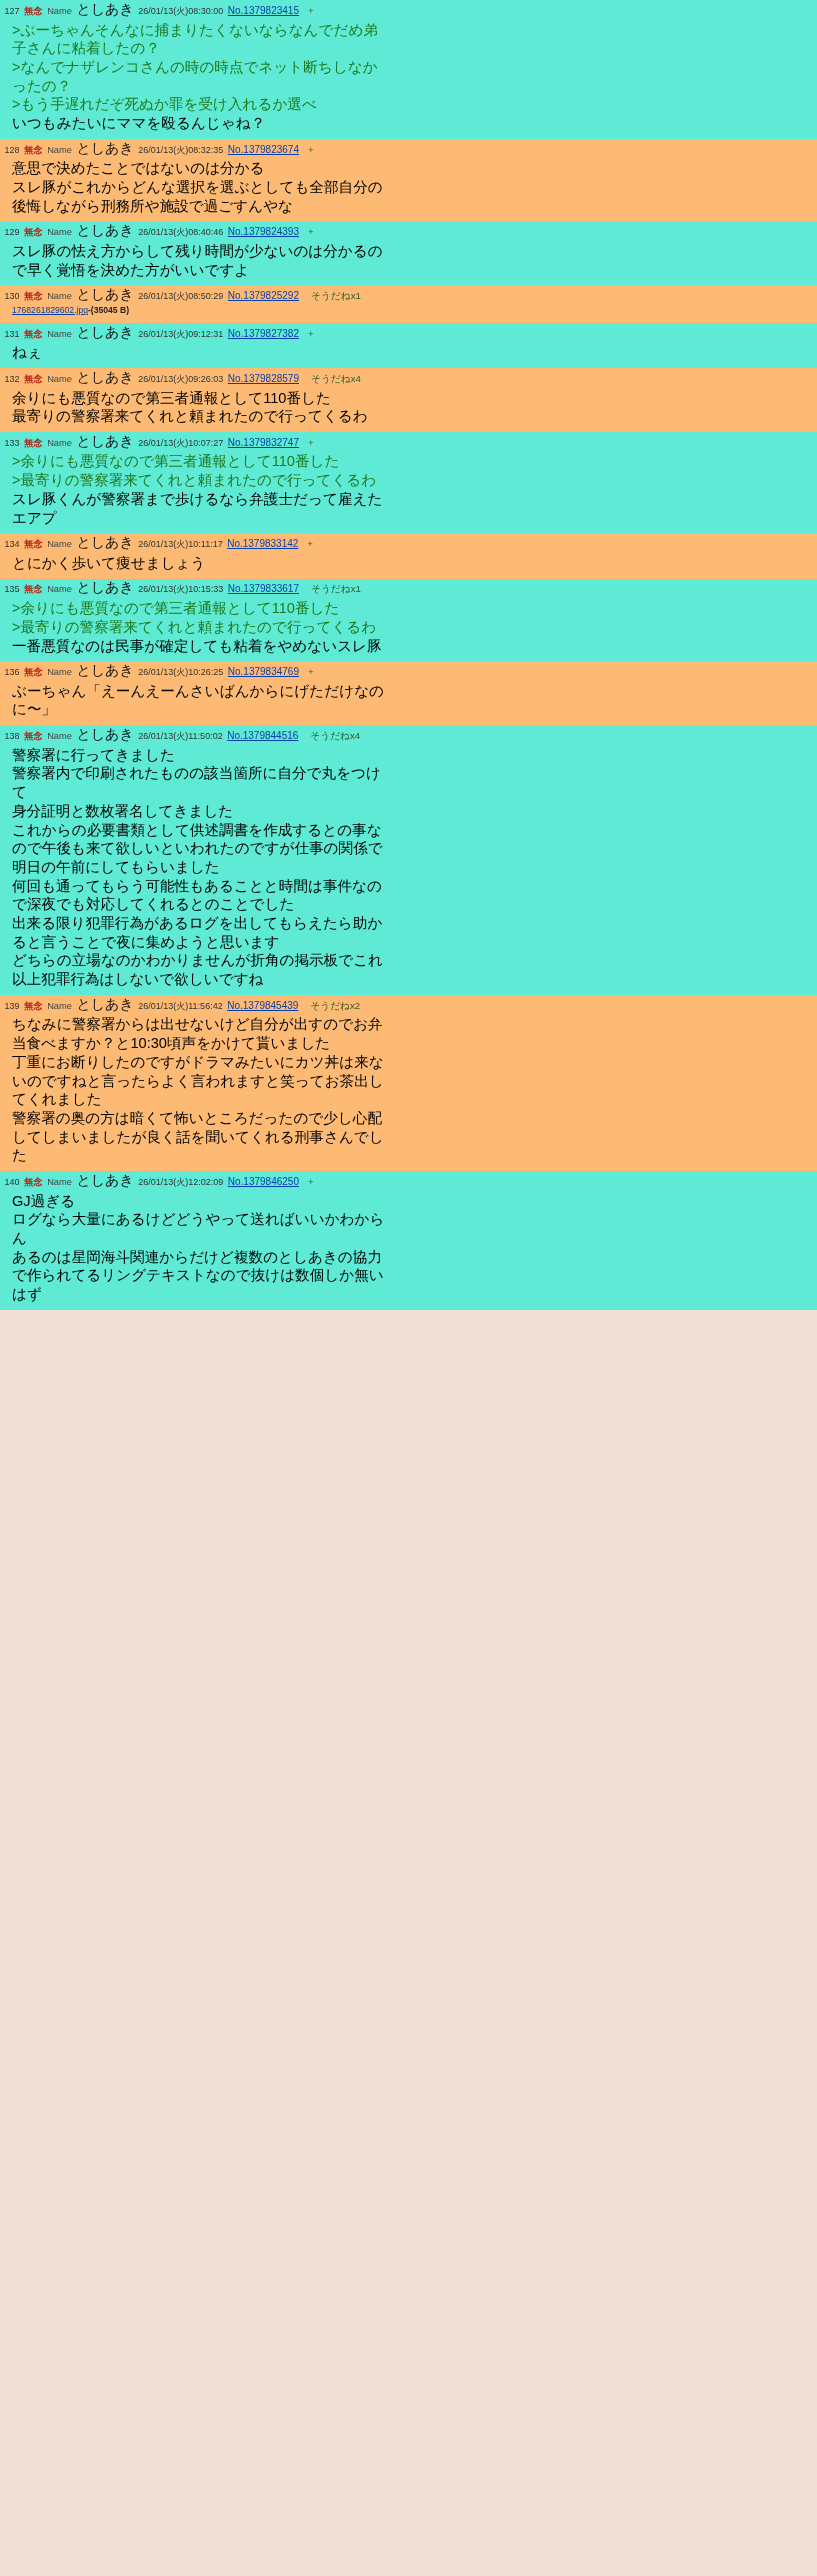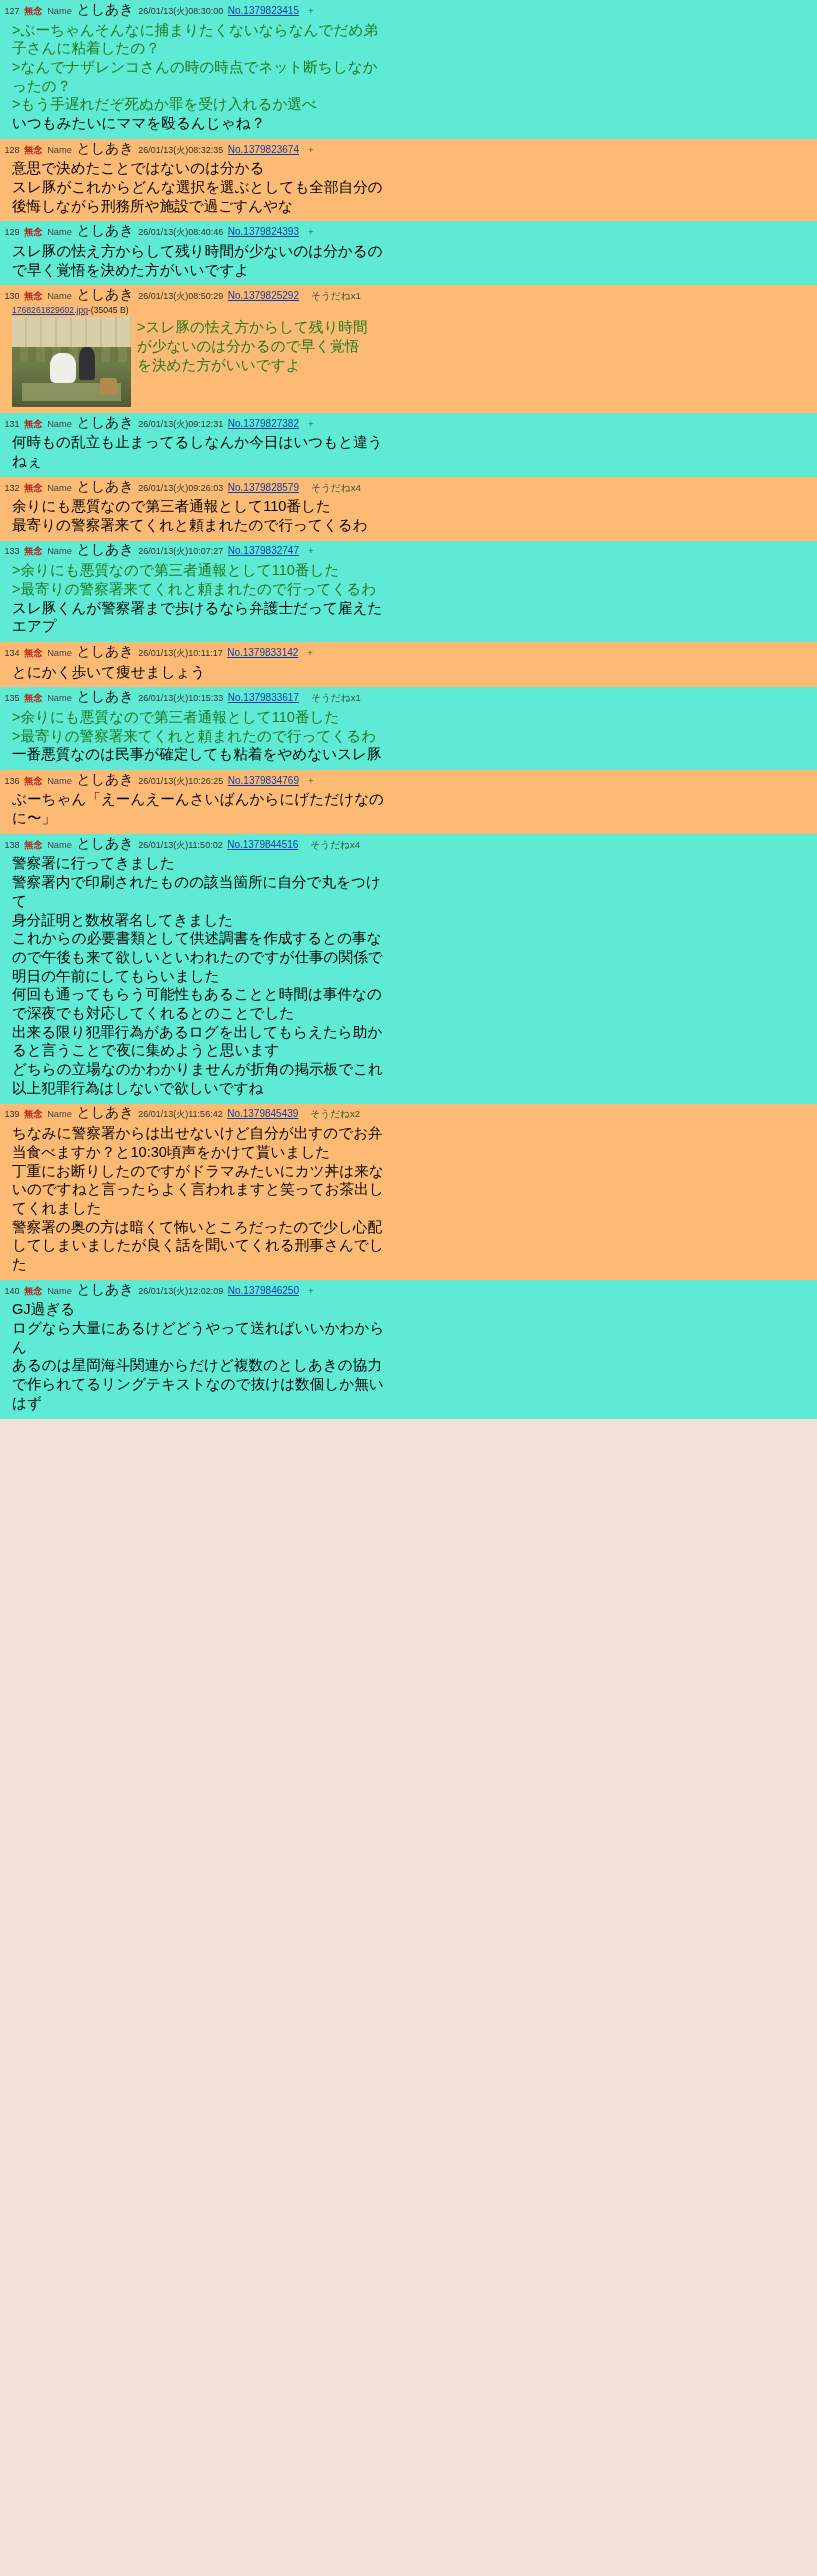--- a/index.html
+++ b/index.html
@@ -88,20 +88,21 @@
     padding: 0.7px 0 1.5px 7.5px;
     color: #111;
   }
   .filemeta .fname {
     color: #0b3fa8;
     text-decoration: underline;
     cursor: pointer;
   }
   .filemeta .fsize {
     color: #222;
+    font-weight: bold;
   }
   .withimg {
     display: flex;
     align-items: flex-start;
     gap: 6px;
     padding-left: 7.5px;
   }
   .thumb {
     width: 119px;
     height: 90px;
@@ -209,45 +210,32 @@
       <div class="post-head">
         <span class="pnum">130</span>
         <span class="bereave">無念</span>
         <span class="namelabel">Name</span>
         <span class="namevalue">としあき</span>
         <span class="date">26/01/13(火)08:50:29</span>
         <a class="resno">No.1379825292</a>
         <span class="sodane">そうだねx1</span>
       </div>
       <div class="filemeta"><a class="fname">1768261829602.jpg</a><span class="fsize">-(35045 B)</span></div>
-      <div class="withimg">
-        <div class="thumb">
-          <div class="sky"></div>
-          <div class="wall"></div>
-          <div class="trees"></div>
-          <div class="ground"></div>
-          <div class="mat"></div>
-          <div class="figure"></div>
-          <div class="figure2"></div>
-          <div class="bucket"></div>
-        </div>
-        <div class="imgbody"><div class="quote">&gt;スレ豚の怯え方からして残り時間</div><div class="quote">が少ないのは分かるので早く覚悟</div><div class="quote">を決めた方がいいですよ</div></div>
-      </div>
     </div>
     <div class="post">
       <div class="post-head">
         <span class="pnum">131</span>
         <span class="bereave">無念</span>
         <span class="namelabel">Name</span>
         <span class="namevalue">としあき</span>
         <span class="date">26/01/13(火)09:12:31</span>
         <a class="resno">No.1379827382</a>
         <span class="plus">+</span>
       </div>
-      <div class="body"><div>何時もの乱立も止まってるしなんか今日はいつもと違う</div><div>ねぇ</div></div>
+      <div class="body"><div>ねぇ</div></div>
     </div>
     <div class="post alt">
       <div class="post-head">
         <span class="pnum">132</span>
         <span class="bereave">無念</span>
         <span class="namelabel">Name</span>
         <span class="namevalue">としあき</span>
         <span class="date">26/01/13(火)09:26:03</span>
         <a class="resno">No.1379828579</a>
         <span class="sodane">そうだねx4</span>

